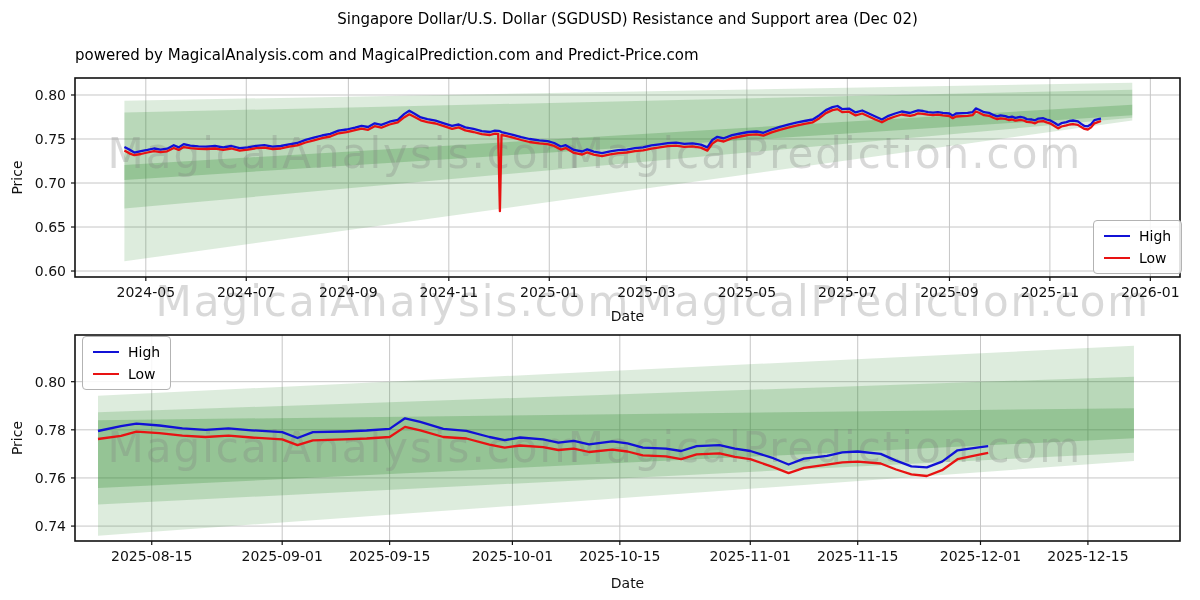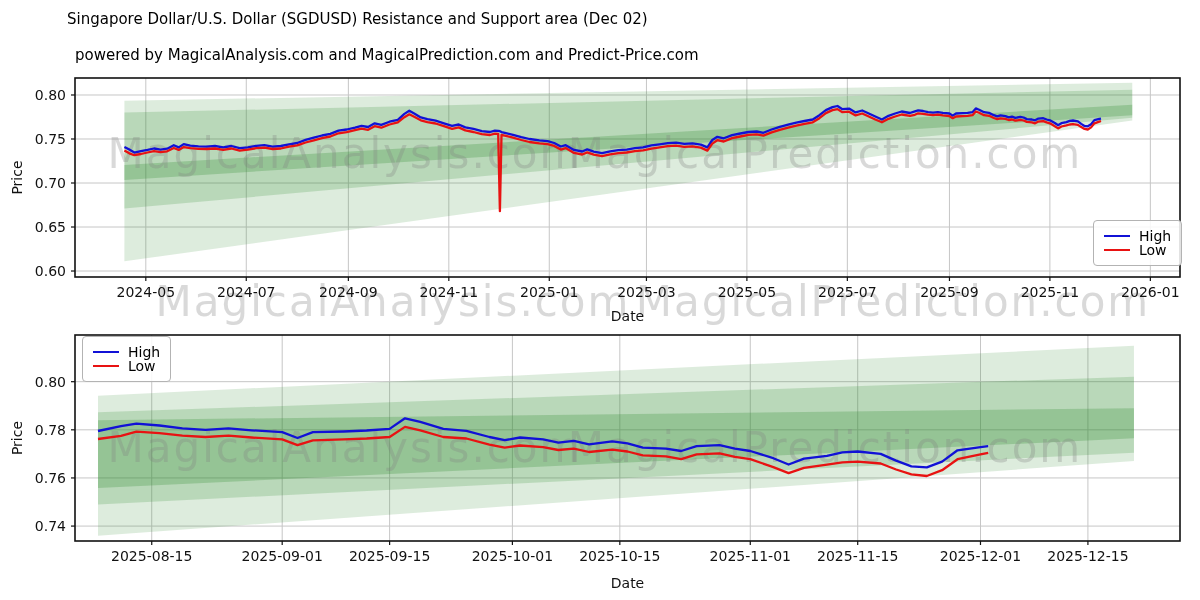--- a/index.html
+++ b/index.html
@@ -1,35 +1,35 @@
 <!DOCTYPE html>
 <html><head>
 <meta charset="utf-8">
 <style>
   html,body{margin:0;padding:0;}
   body{
     width:1200px;height:600px;position:relative;background:#ffffff;overflow:hidden;
     font-family:"DejaVu Sans","Liberation Sans",sans-serif;
   }
   .fig-title{
-    position:absolute;left:67px;width:1105px;top:10px;text-align:left;
+    position:absolute;left:75px;width:1105px;top:10px;text-align:center;
     font-size:15px;color:#000;
   }
   .fig-subtitle{
     position:absolute;left:75px;width:1105px;top:46px;
     font-size:15px;color:#000;
   }
   svg{position:absolute;left:0;display:block;}
   #chart-top{top:0;}
   #chart-bottom{top:330px;}
   svg text{font-family:"DejaVu Sans","Liberation Sans",sans-serif;}
   .legend{
     position:absolute;background:rgba(255,255,255,0.85);
     border:1px solid #b3b3b3;border-radius:4px;
-    padding:8px 10px;display:flex;flex-direction:column;
+    padding:8px 10px;display:flex;flex-direction:column;gap:8px;
     font-size:14px;color:#000;line-height:1;
   }
   .legend-top{left:1093px;top:220px;}
   .legend-bottom{left:82px;top:336px;}
   .legend-row{display:flex;align-items:center;gap:9px;}
   .swatch{width:26px;height:0;border-top:2.6px solid #000;display:inline-block;}
   .swatch-high{border-color:#1111d6;}
   .swatch-low{border-color:#e81212;}
 </style>
 </head>

